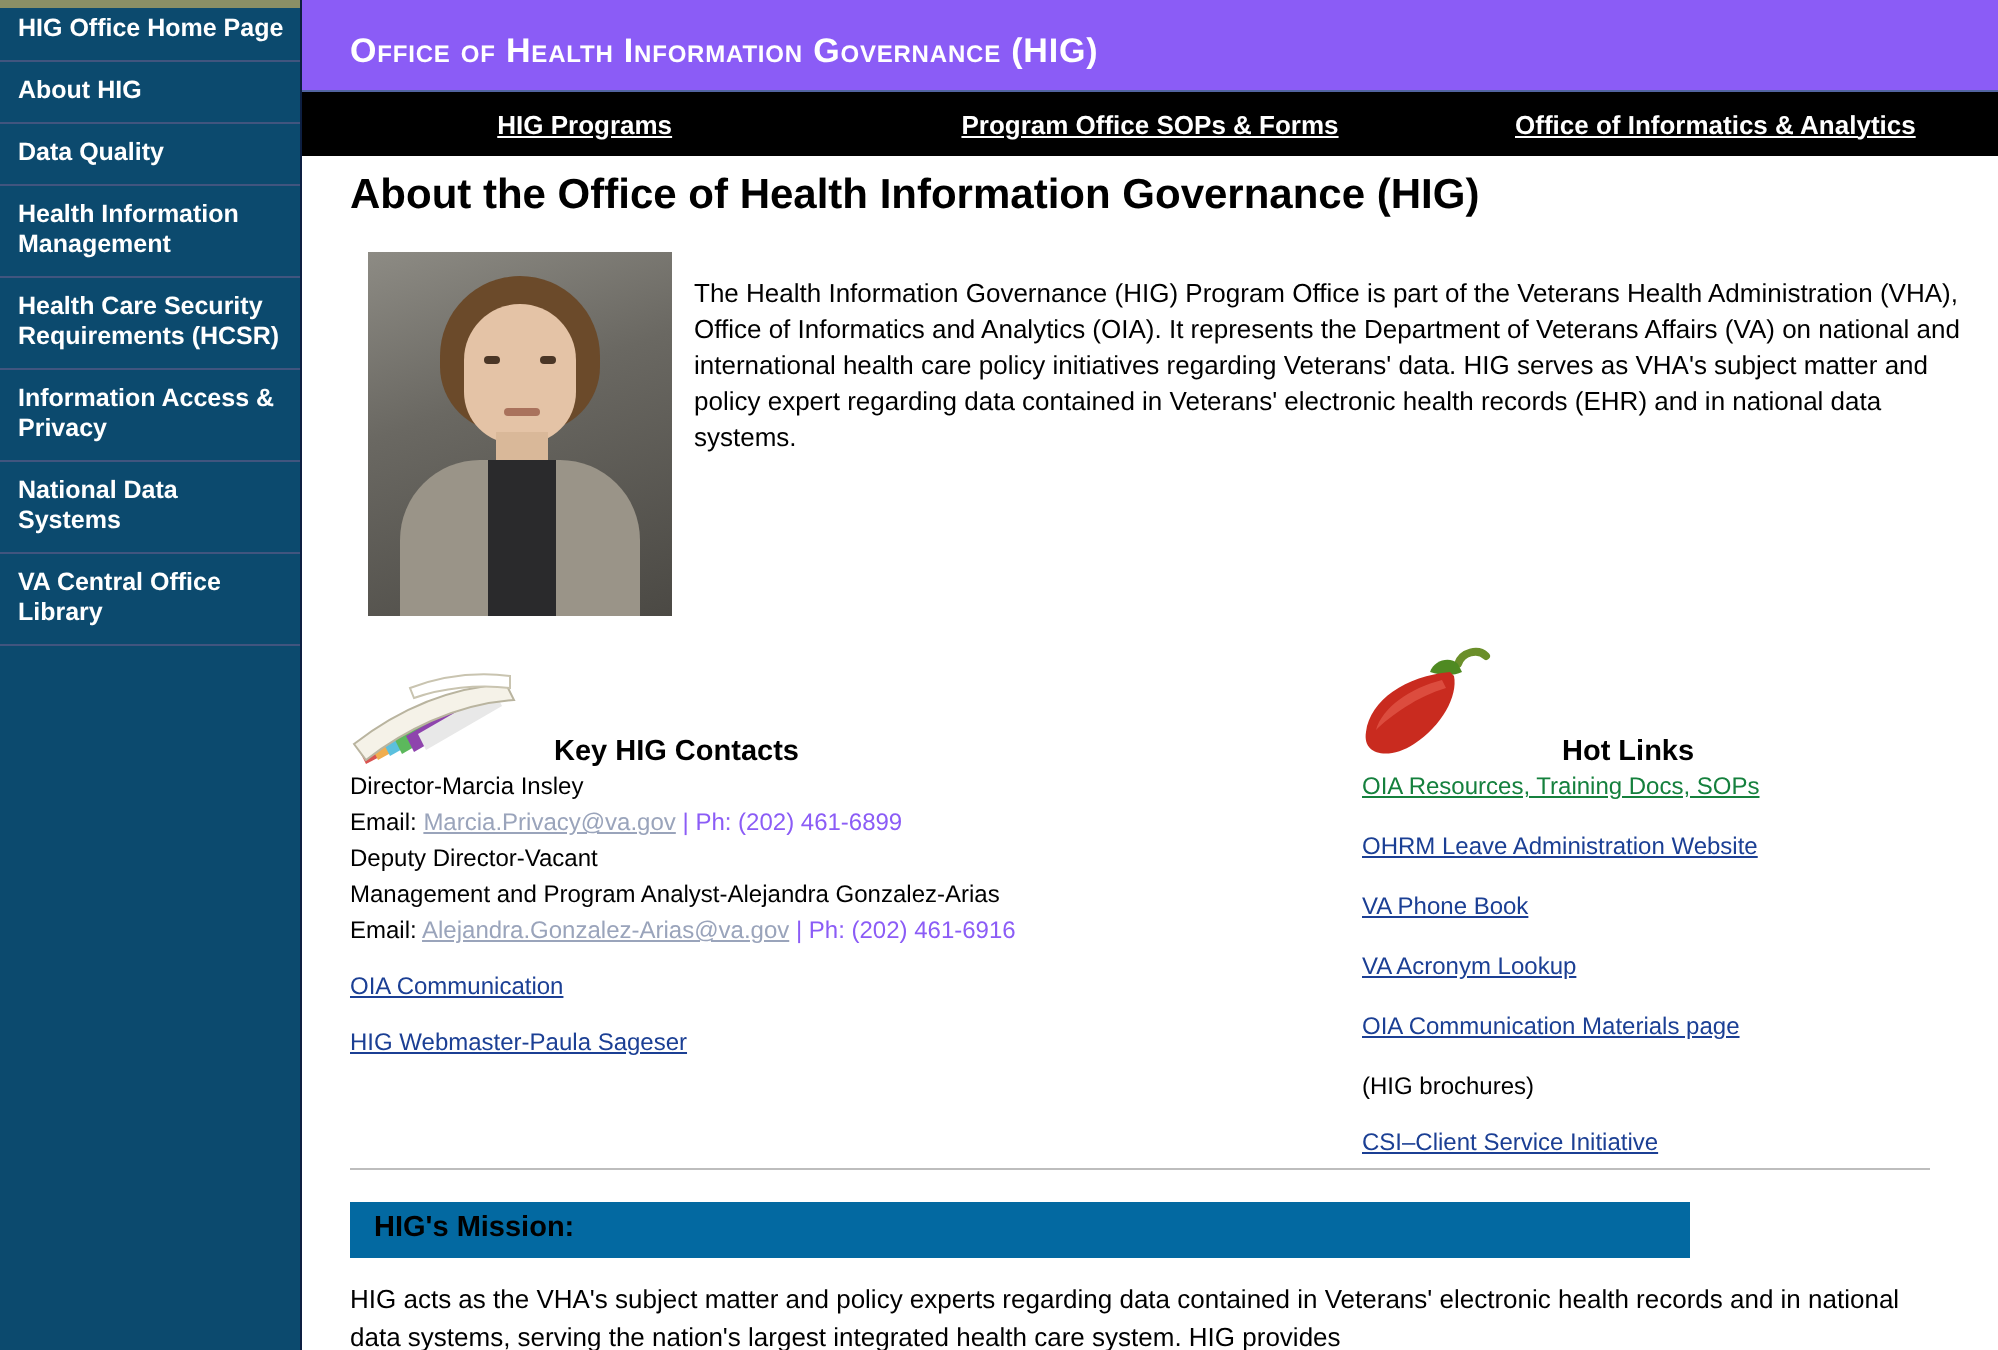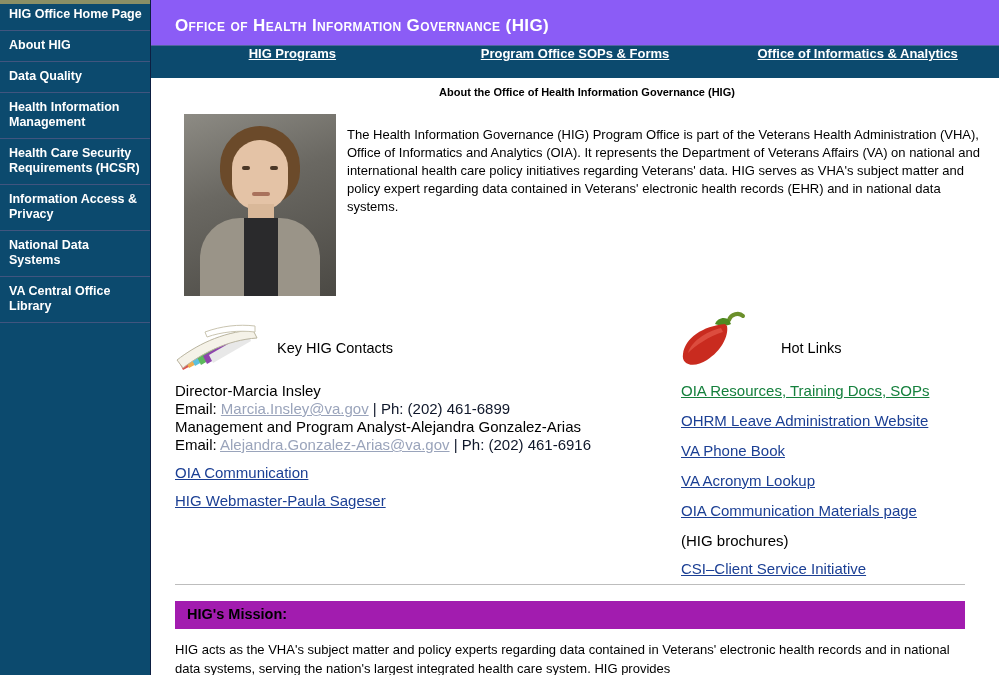--- a/index.html
+++ b/index.html
@@ -79,24 +79,25 @@
     height: 4px;
     background: #6e1322;
   }
   
   .navbar {
     position: absolute;
     left: 151px;
     top: 45px;
     width: 848px;
     height: 33px;
-    background: #0c4a6e;
+    background: #000000;
     border-top: 1px solid #5264a0;
     box-sizing: border-box;
     display: flex;
+    align-items: center;
   }
   .nav-item {
     flex: 1;
     text-align: center;
     color: #ffffff;
     font-size: 13px;
     font-weight: bold;
     text-decoration: underline;
     cursor: pointer;
     white-space: nowrap;
@@ -107,24 +108,23 @@
     left: 151px;
     top: 78px;
     width: 848px;
     height: 597px;
     background: #ffffff;
     box-sizing: border-box;
     overflow: hidden;
   }
   .page-title {
     margin: 8px 0 0 24px;
-    font-size: 11px;
+    font-size: 21px;
     font-weight: bold;
     color: #000000;
-    text-align: center;
   }
   .intro-row {
     margin: 16px 0 0 0;
     position: relative;
     height: 190px;
   }
   .portrait {
     position: absolute;
     left: 33px;
     top: 0;
@@ -207,74 +207,74 @@
   }
   .col-left { position: absolute; left: 24px; top: 0; width: 430px; }
   .col-right { position: absolute; left: 530px; top: 0; width: 310px; }
   .col-head {
     position: relative;
     height: 62px;
   }
   .col-head .label {
     position: absolute;
     left: 102px;
-    top: 30px;
+    top: 46px;
     font-size: 14.5px;
-    font-weight: normal;
+    font-weight: bold;
     color: #000000;
   }
   .col-head.right .label { left: 100px; }
   .books-icon {
     position: absolute;
     left: 0; top: 6px;
     width: 95px; height: 56px;
   }
   .pepper-icon {
     position: absolute;
     left: 0; top: 0; width: 92px; height: 62px;
   }
   .contact-block {
-    margin-top: 10px;
-    font-size: 15px;
+    margin-top: 0;
+    font-size: 12px;
     line-height: 18px;
   }
   .contact-block .line { white-space: nowrap; }
   a.link {
     color: #1b3f94;
     text-decoration: underline;
     cursor: pointer;
   }
   a.link.red {
     color: #15803d;
   }
   a.link.faded {
     color: #9aa4bb;
     text-decoration: underline;
   }
-  .faded-text { color: #0f172a; }
+  .faded-text { color: #8b5cf6; }
   .spaced { margin-top: 10px; }
   .rightlinks a.link { display: block; margin-bottom: 12px; }
   .rightlinks .tight { margin-bottom: 2px; }
   .rightlinks .note { margin: 0 0 10px 0; }
   
   .divider {
     position: absolute;
     left: 24px;
     top: 506px;
     width: 790px;
     height: 1px;
     background: #bdbdbd;
   }
   .mission-bar {
     position: absolute;
     left: 24px;
     top: 523px;
-    width: 790px;
+    width: 670px;
     height: 28px;
-    background: #a21caf;
+    background: #0369a1;
     box-sizing: border-box;
   }
   .mission-bar .t {
     position: absolute;
     left: 12px; top: 5px;
     font-size: 14.5px;
     font-weight: bold;
     color: #000000;
   }
   .mission-text {
@@ -351,23 +351,24 @@
               <path d="M30 16 C46 10, 64 8, 80 10 L80 16 C64 14, 46 16, 32 21 Z" fill="#ffffff" stroke="#c9c4b0" stroke-width="1"></path>
             </g>
           </svg>
           <div class="label">Key HIG Contacts</div>
         </div>
 
         <div class="contact-block">
           <div class="line">Director-Marcia Insley</div>
           <div class="line">
             <span>Email:</span>
-            <a class="link faded">Marcia.Insley@va.gov</a>
+            <a class="link faded">Marcia.Privacy@va.gov</a>
             <span class="faded-text">| Ph: (202) 461-6899</span>
           </div>
+          <div class="line">Deputy Director-Vacant</div>
           <div class="line">Management and Program Analyst-Alejandra Gonzalez-Arias</div>
           <div class="line">
             <span>Email:</span>
             <a class="link faded">Alejandra.Gonzalez-Arias@va.gov</a>
             <span class="faded-text">| Ph: (202) 461-6916</span>
           </div>
           <div class="spaced"><a class="link">OIA Communication</a></div>
           <div class="spaced"><a class="link">HIG Webmaster-Paula Sageser</a></div>
         </div>
       </div>

